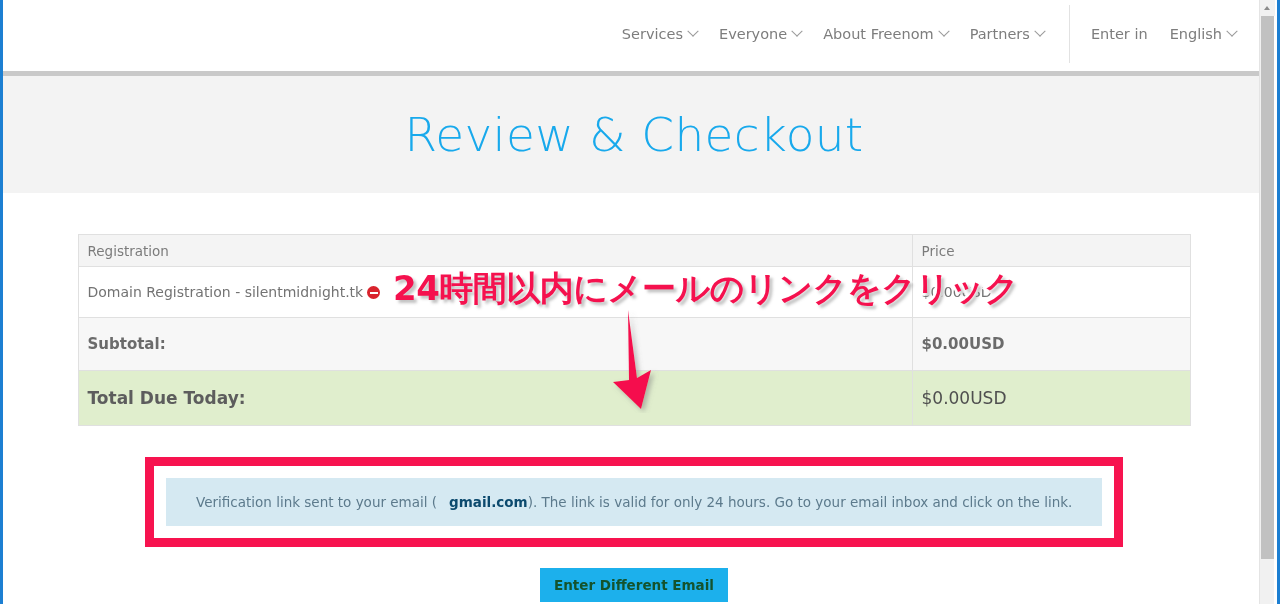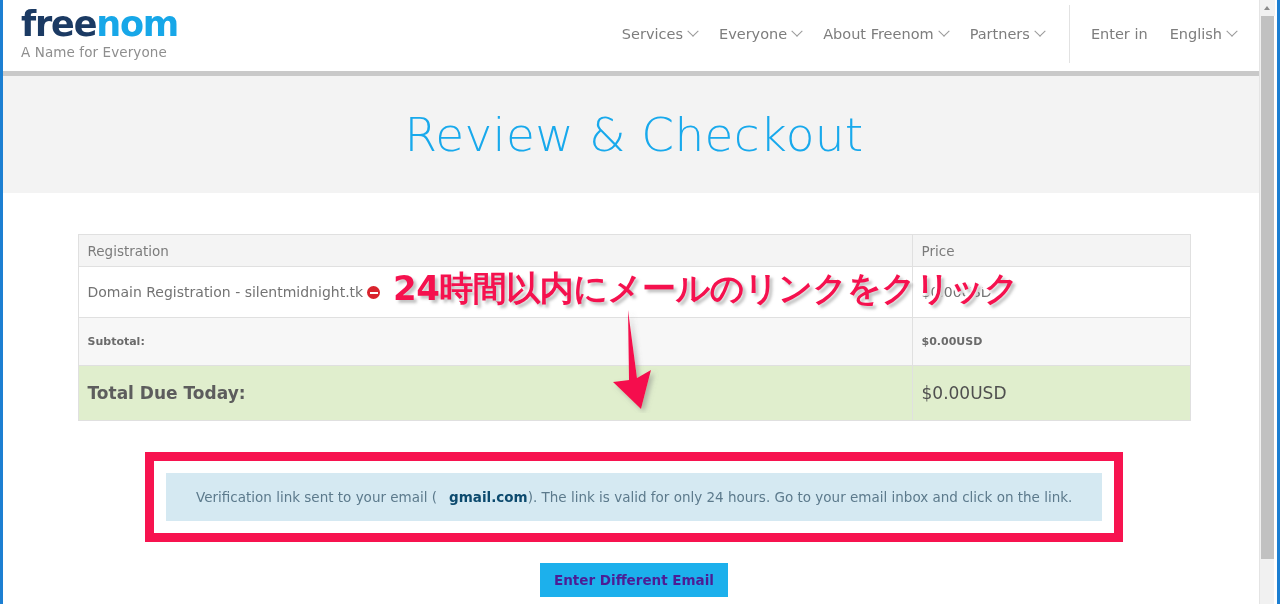--- a/index.html
+++ b/index.html
@@ -141,21 +141,21 @@
     font-size: 13.5px;
     height: 32px;
     padding: 0 9px;
   }
   .order-table td { height: 34px; padding: 17px 9px; vertical-align: middle; }
 
   .col-desc  { width: 834px; }
   .col-price { width: 278px; }
 
   .row-item td { background: #ffffff; color: #737373; font-size: 14px; }
-  .row-sub  td { background: #f7f7f7; font-weight: bold; color: #6b6b6b; font-size: 11px; }
+  .row-sub  td { background: #f7f7f7; font-weight: bold; color: #6b6b6b; font-size: 15px; }
 
   .row-total td {
     background: #e0eecd;
     height: 52px;
     font-size: 17px;
     font-weight: bold;
     color: #5d5d5d;
   }
   .row-total .col-price { font-weight: normal; color: #4f4f4f; }
 
@@ -199,21 +199,21 @@
     font-size: 13.5px;
     color: #5c7a8c;
     white-space: nowrap;
   }
   .notice-box .email-gap { display: inline-block; width: 118px; }
   .notice-box strong { color: #0c4a6e; font-weight: bold; margin-left: 12px; }
 
   .btn-row { text-align: center; margin-top: 21px; }
   .btn-primary {
     background: #1cb0ec;
-    color: #4c1d95;
+    color: #14532d;
     border: none;
     font-size: 13.5px;
     font-weight: bold;
     padding: 9px 14px;
     cursor: pointer;
     font-family: "DejaVu Sans", "Liberation Sans", sans-serif;
   }
 
   
   .annot-text {
@@ -275,24 +275,20 @@
 </style>
 </head>
 <body>
 
 <div id="browser-frame">
 
   <div id="page-viewport">
 
     <div class="site-header">
 
-      <div class="brand">
-        <div class="brand-logo"><span class="lg-free">free</span><span class="lg-nom">nom</span></div>
-        <div class="brand-tagline">A Name for Everyone</div>
-      </div>
 
       <div class="header-nav">
         <div class="nav-group">
           <div class="nav-item">
             <span>Services</span>
             <span class="chev"></span>
           </div>
           <div class="nav-item">
             <span>Everyone</span>
             <span class="chev"></span>

